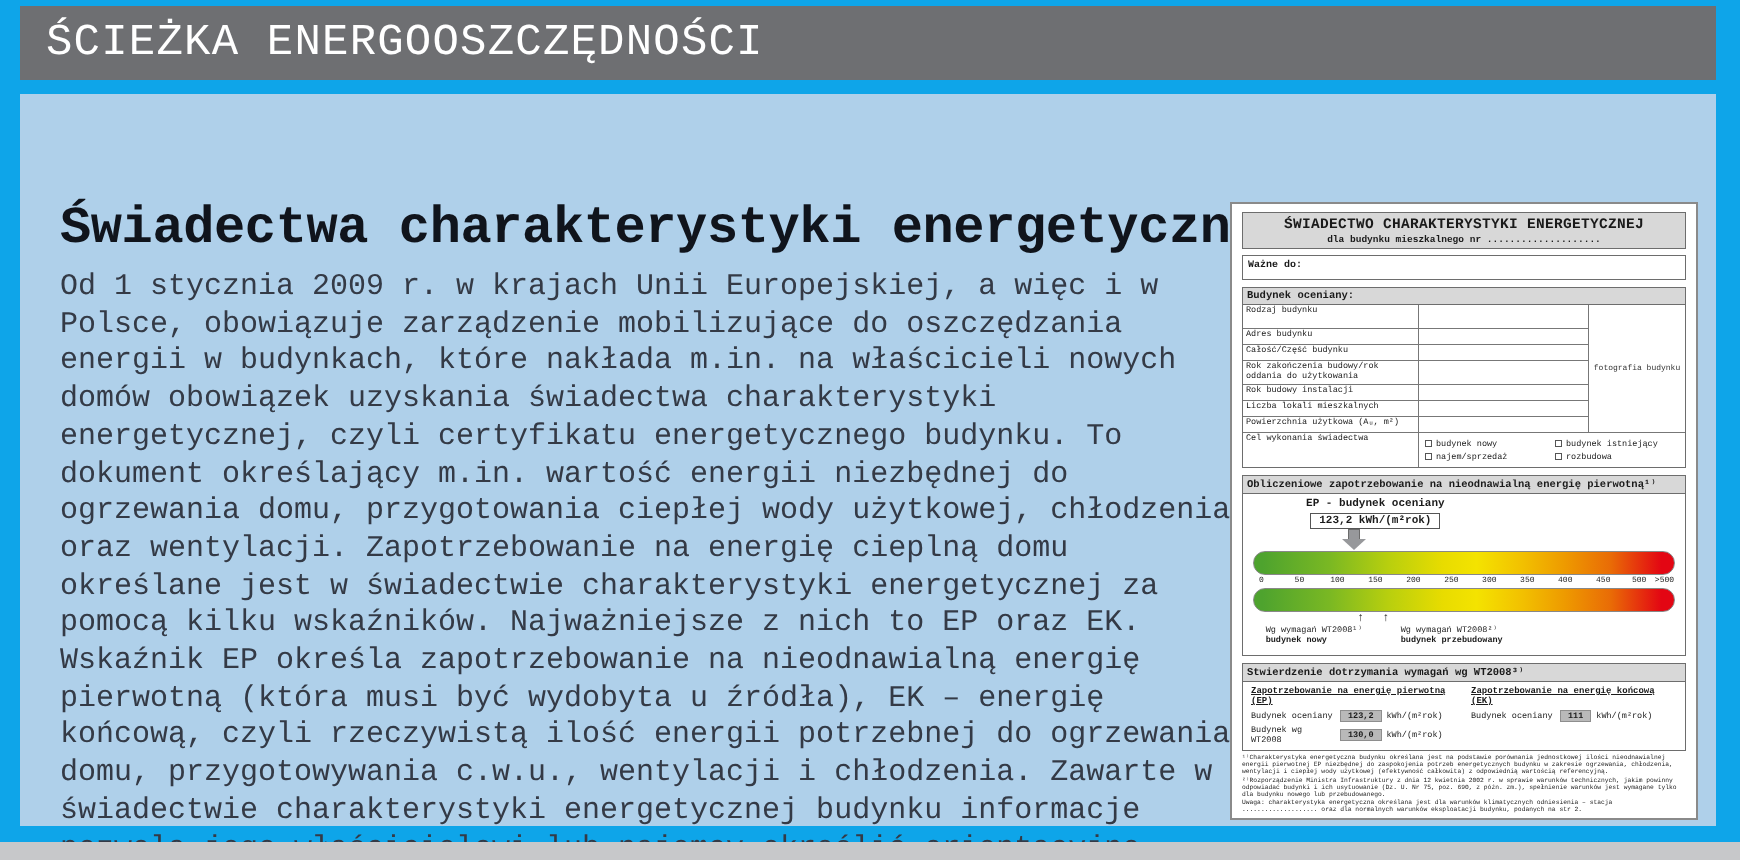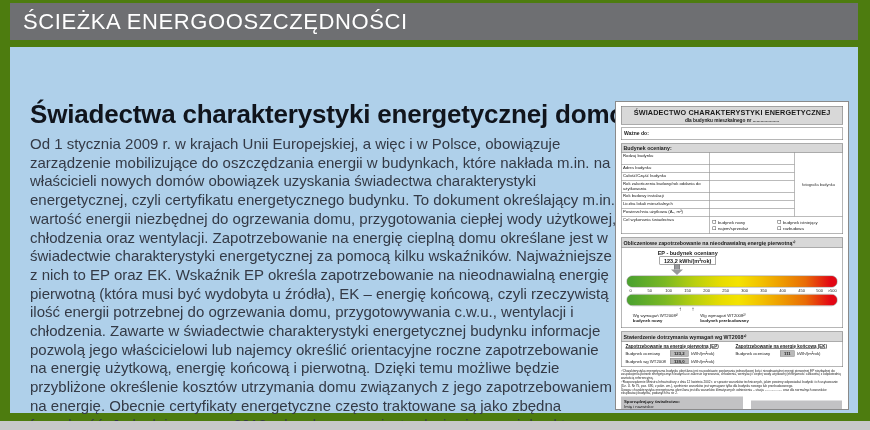--- a/index.html
+++ b/index.html
@@ -1,17 +1,17 @@
 <!DOCTYPE html>
 <html style="--topbar: #6e6f72; --panel: #afd0ea; --title_text: #10141c; --body_text: #343a46; --section_bg: #d8d8d8; --value_bg: #b9b9b9; --box_bg: #c2c2c4; --strip: #c7c8ca; --scale_green: #4ea32e; --scale_red: #e30613;"><head>
 <meta charset="utf-8">
 <style>
   html,body{margin:0;padding:0;background:#fff;}
-  .page{position:relative;width:870px;height:430px;background:#4d7c0f;overflow:hidden;
-        font-family:Liberation Sans, sans-serif;}
+  .page{position:relative;width:870px;height:430px;background:#0ea5e9;overflow:hidden;
+        font-family:Liberation Mono, monospace;}
   .topbar{position:absolute;left:10px;top:3px;width:848px;height:37px;
           background:var(--topbar,#6e6f72);display:flex;align-items:center;}
   .topbar span{color:#fff;font-size:22px;letter-spacing:.6px;padding-left:13px;}
   .panel{position:absolute;left:10px;top:47px;width:848px;height:366px;background:var(--panel,#afd0ea);}
   .title{position:absolute;left:20px;top:52px;margin:0;font-size:26px;font-weight:bold;
          color:var(--title_text,#10141c);letter-spacing:-.2px;}
   .body{position:absolute;left:20px;top:88px;width:588px;margin:0;font-size:15px;
         line-height:18.7px;color:var(--body_text,#343a46);}
   .bottom-strip{position:absolute;left:0;top:421px;width:870px;height:9px;background:var(--strip,#c7c8ca);}
 

